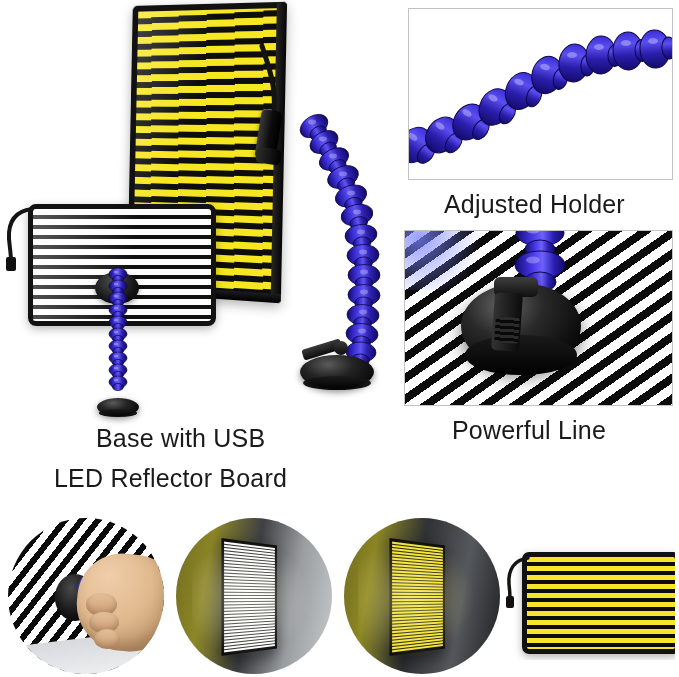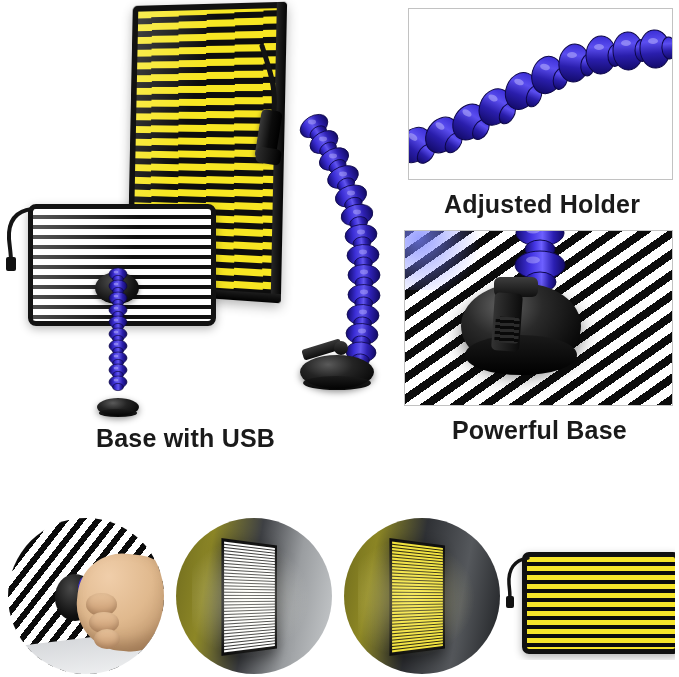--- a/index.html
+++ b/index.html
@@ -2,21 +2,21 @@
 <html><head>
 <meta charset="utf-8">
 <style>
   html,body{margin:0;padding:0;background:#fff;}
   body{width:679px;height:677px;position:relative;overflow:hidden;
        font-family:"Liberation Sans",sans-serif;color:#111;}
   .stage{position:absolute;inset:0;background:#ffffff;}
 
   
   .abs{position:absolute;}
-  .label{position:absolute;font-size:25px;letter-spacing:.2px;color:#1a1a1a;white-space:nowrap;font-weight:bold;}
+  .label{position:absolute;font-size:25px;letter-spacing:.2px;color:#1a1a1a;white-space:nowrap;}
 
   
   .board-yellow{
     position:absolute;
     background:
       repeating-linear-gradient(178deg,
         #f7e622 0px,#f7e622 7px,
         #0d0d0d 7px,#0d0d0d 13px);
     border:6px solid #111;
     border-radius:5px;
@@ -372,20 +372,21 @@
       </g>
     </svg>
   </div>
 
   <div class="suction" style="left:97px;top:398px;width:42px;height:18px;">
     <div class="cup"></div>
     <div class="rim"></div>
   </div>
 
   <div class="label" style="left:96px;top:424px;">Base with USB</div>
+  <div class="label" style="left:54px;top:464px;">LED Reflector Board</div>
 
   <div class="inset" style="left:408px;top:8px;width:265px;height:172px;">
     <div class="holder-art">
       <svg width="265" height="172" viewBox="0 0 265 172" style="display:block">
         <defs>
           <linearGradient id="gsC" x1="0" y1="0" x2="0" y2="1">
             <stop offset="0%" stop-color="#3b2ed6"></stop>
             <stop offset="30%" stop-color="#5b4ef0"></stop>
             <stop offset="62%" stop-color="#2a1eac"></stop>
             <stop offset="100%" stop-color="#130b6b"></stop>
@@ -486,21 +487,21 @@
                 background:linear-gradient(180deg,#1a1a1a,#000);"></div>
 
     <div class="abs" style="left:89px;top:46px;width:44px;height:20px;border-radius:6px;
                 background:linear-gradient(180deg,#3e3e3e,#101010);"></div>
     <div class="abs" style="left:88px;top:62px;width:28px;height:58px;border-radius:5px;
                 background:linear-gradient(90deg,#333,#0b0b0b);transform:rotate(4deg);"></div>
     <div class="abs" style="left:90px;top:86px;width:24px;height:26px;border-radius:3px;
                 background:repeating-linear-gradient(180deg,#2b2b2b 0 3px,#090909 3px 6px);
                 transform:rotate(4deg);"></div>
   </div>
-  <div class="label" style="left:452px;top:416px;">Powerful Base</div>
+  <div class="label" style="left:452px;top:416px;">Powerful Line</div>
 
   <div class="thumb circle" style="left:8px;top:518px;width:156px;height:156px;">
     <div class="t1-bg"></div>
     <div class="t1-floor"></div>
     <div class="t1-cup"></div>
     <div class="t1-blue"></div>
     <div class="t1-hand"></div>
     <div class="t1-finger" style="left:50%;top:48%;width:20%;height:15%;"></div>
     <div class="t1-finger" style="left:52%;top:60%;width:19%;height:14%;"></div>
     <div class="t1-finger" style="left:55%;top:71%;width:17%;height:13%;"></div>

